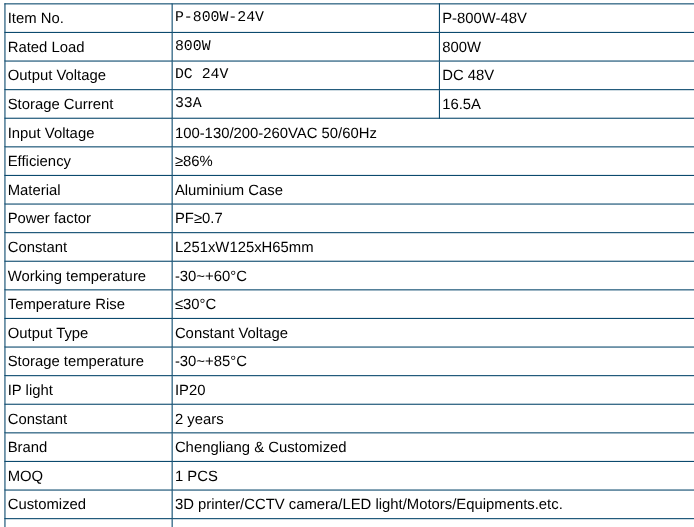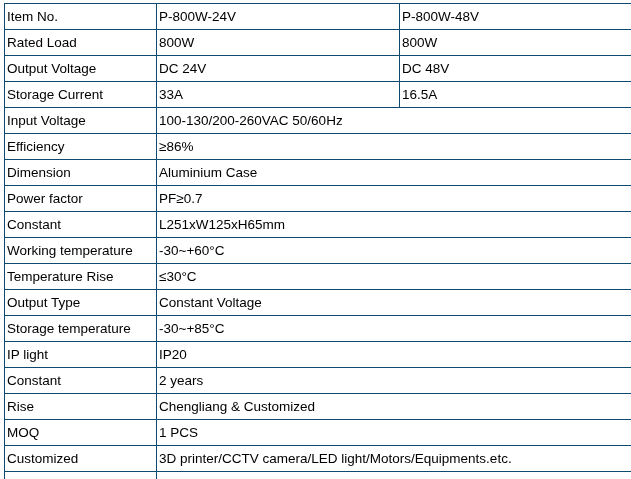--- a/index.html
+++ b/index.html
@@ -34,20 +34,21 @@
     font-size: 13.5px;
     padding: 0 2px;
     white-space: nowrap;
     overflow: hidden;
   }
   td.label {
     width: 147px;
   }
   td.colA {
     width: 238px;
+    font-family: Liberation Mono, monospace;
   }
   td.colB {
     width: 238px;
   }
 </style>
 </head>
 <body>
 
 <div class="spec-wrap">
   <table class="spec">
@@ -81,21 +82,21 @@
         <td class="label">Input Voltage</td>
         <td colspan="2">100-130/200-260VAC 50/60Hz</td>
       </tr>
 
       <tr>
         <td class="label">Efficiency</td>
         <td colspan="2">≥86%</td>
       </tr>
 
       <tr>
-        <td class="label">Dimension</td>
+        <td class="label">Material</td>
         <td colspan="2">Aluminium Case</td>
       </tr>
 
       <tr>
         <td class="label">Power factor</td>
         <td colspan="2">PF≥0.7</td>
       </tr>
 
       <tr>
         <td class="label">Constant</td>
@@ -126,21 +127,21 @@
         <td class="label">IP light</td>
         <td colspan="2">IP20</td>
       </tr>
 
       <tr>
         <td class="label">Constant</td>
         <td colspan="2">2 years</td>
       </tr>
 
       <tr>
-        <td class="label">Rise</td>
+        <td class="label">Brand</td>
         <td colspan="2">Chengliang &amp; Customized</td>
       </tr>
 
       <tr>
         <td class="label">MOQ</td>
         <td colspan="2">1 PCS</td>
       </tr>
 
       <tr>
         <td class="label">Customized</td>

